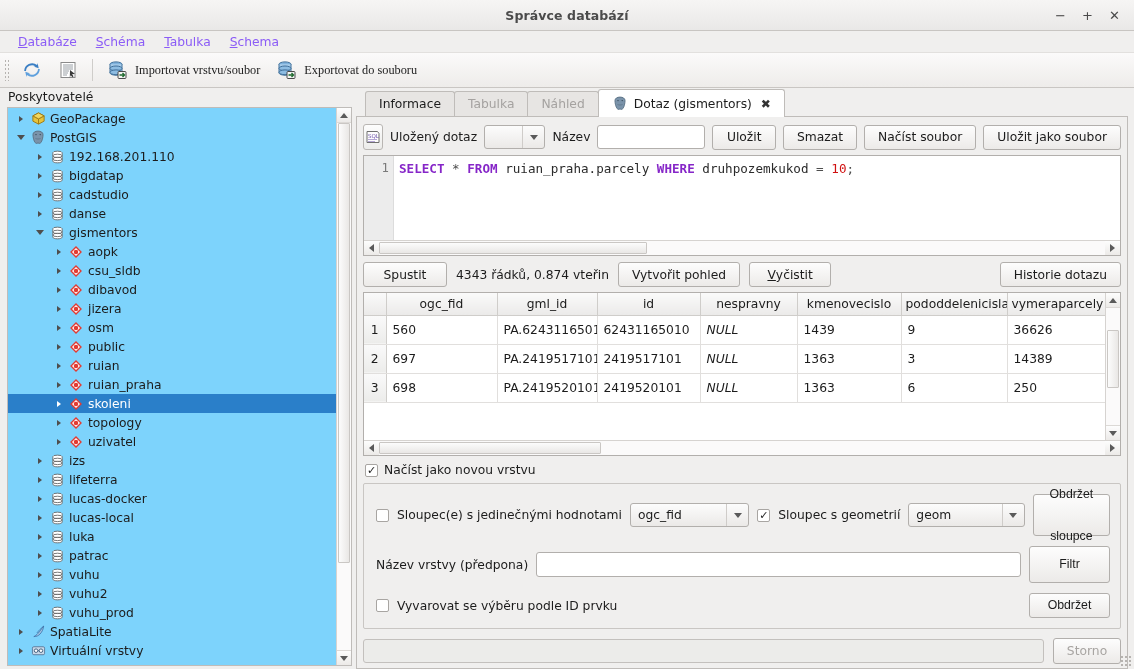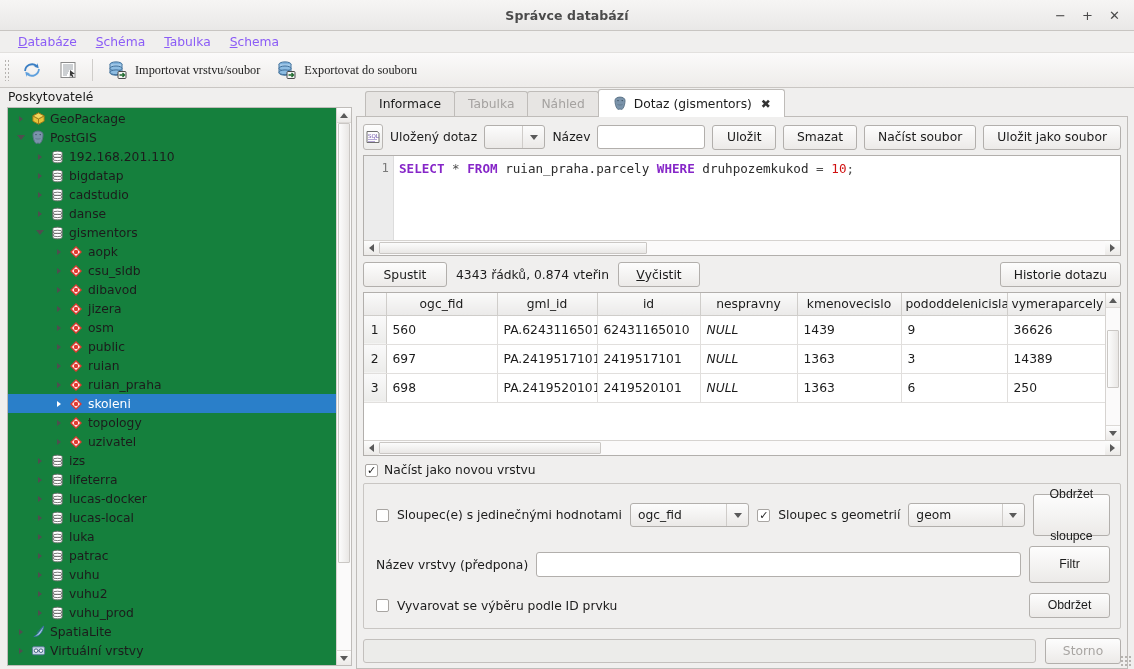--- a/index.html
+++ b/index.html
@@ -98,21 +98,21 @@
     padding: 0 0 0 0;
   }
   .tree-header {
     height: 19px; line-height: 19px;
     padding-left: 8px; font-size: 12.3px; color: #1c1c1c;
     background: #f0efee;
   }
   .tree-wrap {
     flex: 1 1 auto; margin: 0 4px 3px 7px;
     border: 1px solid #bfbcb9;
-    background: #15803d;
+    background: #7dd3fc;
     display: flex; min-height: 0; position: relative;
   }
   .tree {
     flex: 1 1 auto; overflow: hidden; position: relative;
     padding-top: 1px;
   }
   .tnode {
     height: 19px; display: flex; align-items: center;
     white-space: nowrap; cursor: default;
     font-size: 12.3px;
@@ -935,20 +935,21 @@
             </div>
             <div class="hbtn right">
                 <i></i>
               </div>
           </div>
         </div>
 
         <div class="run-row">
           <button class="btn" style="width:84px;">Spustit</button>
           <span class="lbl">4343 řádků, 0.874 vteřin</span>
+          <button class="btn">Vytvořit pohled</button>
           <button class="btn" style="width:82px;">
               <u>V</u>
               <span>yčistit</span>
             </button>
           <div class="spacer"></div>
           <button class="btn">Historie dotazu</button>
         </div>
 
         <div class="tablewrap">
           <div class="tbl-inner">
@@ -1071,21 +1072,21 @@
           <div class="gb-row">
             <span class="cbx"></span>
             <span class="lbl">Vyvarovat se výběru podle ID prvku</span>
             <div class="spacer" style="flex:1 1 auto;"></div>
             <button class="btn2" style="width:81px;height:25px;">Obdržet</button>
           </div>
         </div>
 
         <div class="statusrow">
           <div class="progress"></div>
-          <button class="btn disabled" style="width:76px;height:26px;">Storno</button>
+          <button class="btn disabled" style="width:68px;height:26px;">Storno</button>
         </div>
 
       </div>
     </div>
   </div>
 
   <div class="grip-corner"></div>
 </div>
 
 </body></html>

